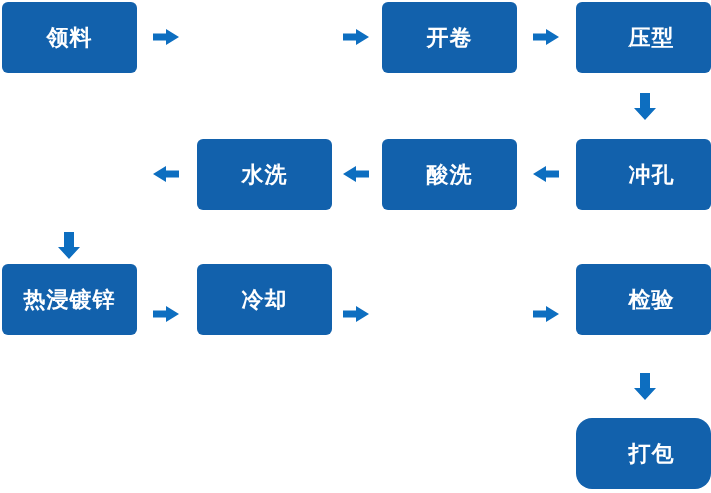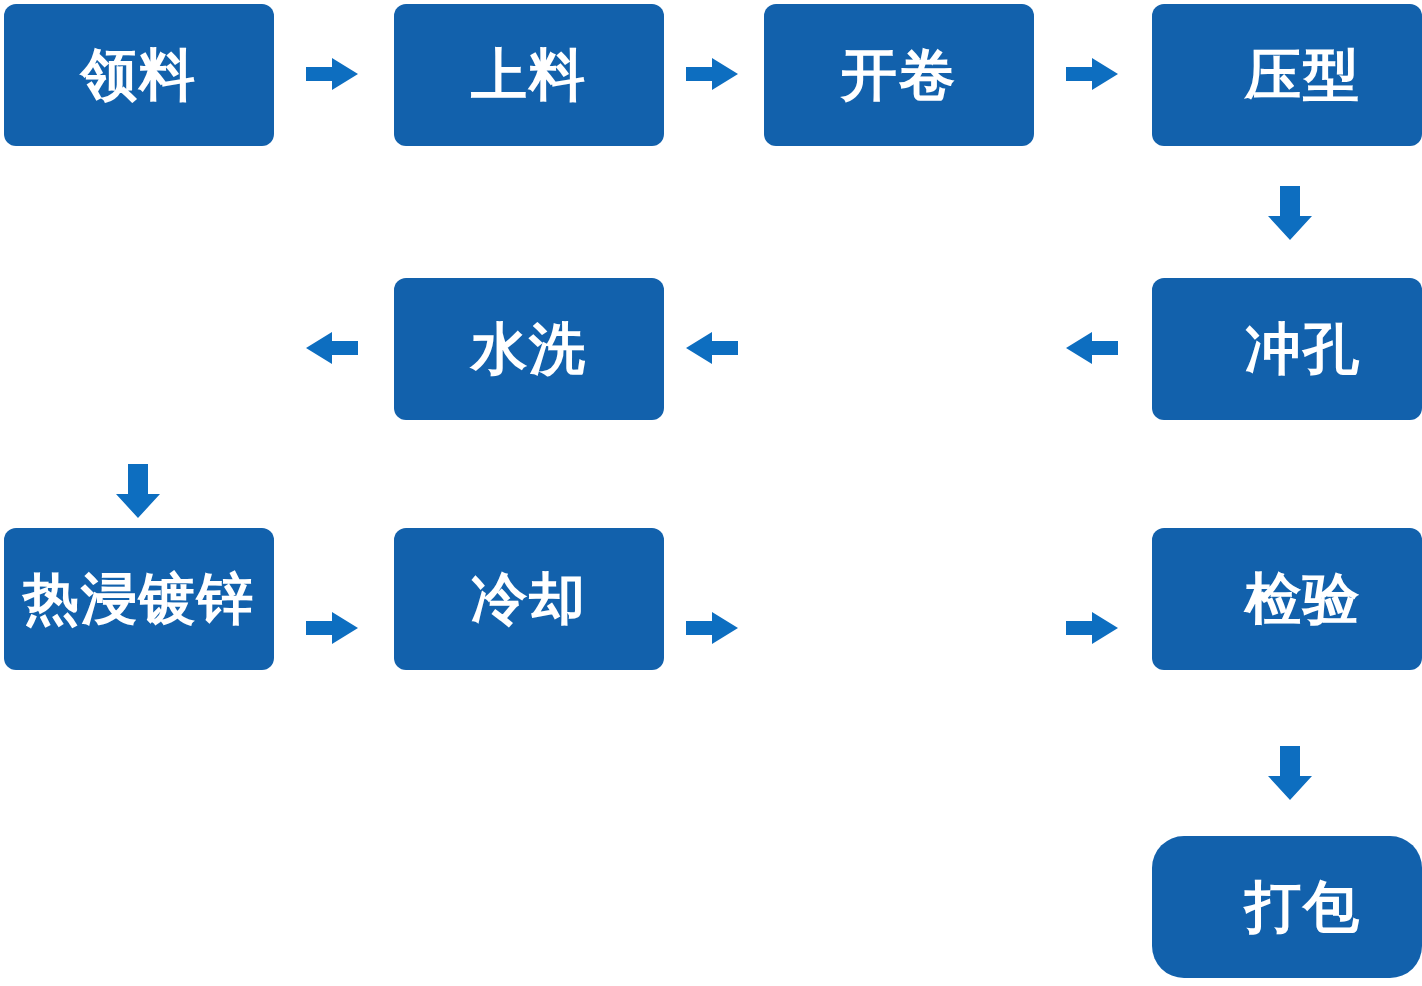--- a/index.html
+++ b/index.html
@@ -25,21 +25,21 @@
     width: 135px;
     height: 71px;
     background: var(--box-fill);
     border-radius: 6px;
     display: flex;
     align-items: center;
     justify-content: center;
   }
   .node .label {
     color: var(--label-text);
-    font-size: 28px;
+    font-size: 22px;
     font-weight: bold;
     letter-spacing: 1px;
     white-space: nowrap;
     text-align: right;
   }
   
   .c1 { left: 2px; }
   .c2 { left: 197px; }
   .c3 { left: 382px; }
   .c4 { left: 576px; padding-left: 16px; }
@@ -72,23 +72,20 @@
 <div class="canvas">
 
   <div class="node r1 c1">
     <span class="label">领料</span>
   </div>
   <span class="arrow gx1 hy1">
     <svg width="26" height="16" viewBox="0 0 26 16">
         <polygon points="0,4.5 13,4.5 13,0 26,8 13,16 13,11.5 0,11.5" fill="currentColor"></polygon>
       </svg>
   </span>
-  <div class="node r1 c2">
-    <span class="label">上料</span>
-  </div>
   <span class="arrow gx2 hy1">
     <svg width="26" height="16" viewBox="0 0 26 16">
         <polygon points="0,4.5 13,4.5 13,0 26,8 13,16 13,11.5 0,11.5" fill="currentColor"></polygon>
       </svg>
   </span>
   <div class="node r1 c3">
     <span class="label">开卷</span>
   </div>
   <span class="arrow gx3 hy1">
     <svg width="26" height="16" viewBox="0 0 26 16">
@@ -106,20 +103,23 @@
   </span>
 
   <div class="node r2 c4">
     <span class="label">冲孔</span>
   </div>
   <span class="arrow gx3 hy2">
     <svg width="26" height="16" viewBox="0 0 26 16">
         <polygon points="26,4.5 13,4.5 13,0 0,8 13,16 13,11.5 26,11.5" fill="currentColor"></polygon>
       </svg>
   </span>
+  <div class="node r2 c3">
+    <span class="label">酸洗</span>
+  </div>
   <span class="arrow gx2 hy2">
     <svg width="26" height="16" viewBox="0 0 26 16">
         <polygon points="26,4.5 13,4.5 13,0 0,8 13,16 13,11.5 26,11.5" fill="currentColor"></polygon>
       </svg>
   </span>
   <div class="node r2 c2">
     <span class="label">水洗</span>
   </div>
   <span class="arrow gx1 hy2">
     <svg width="26" height="16" viewBox="0 0 26 16">

